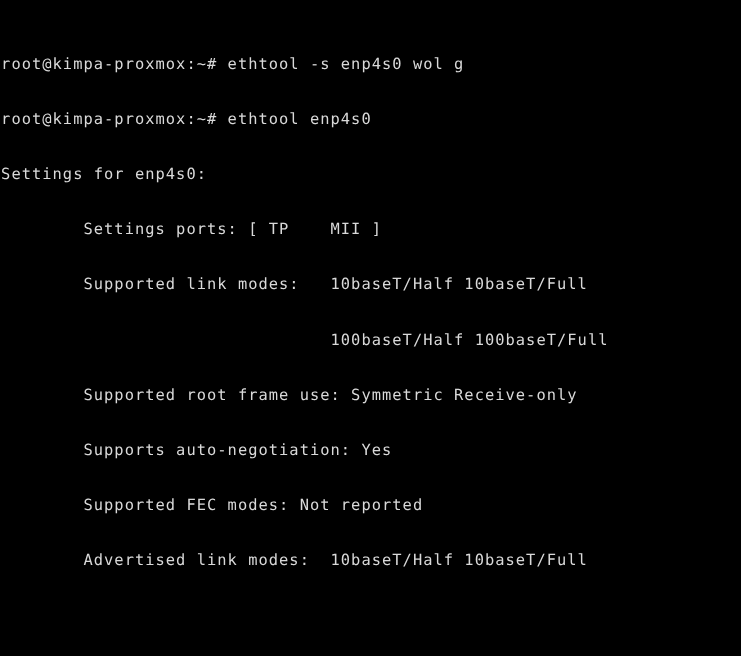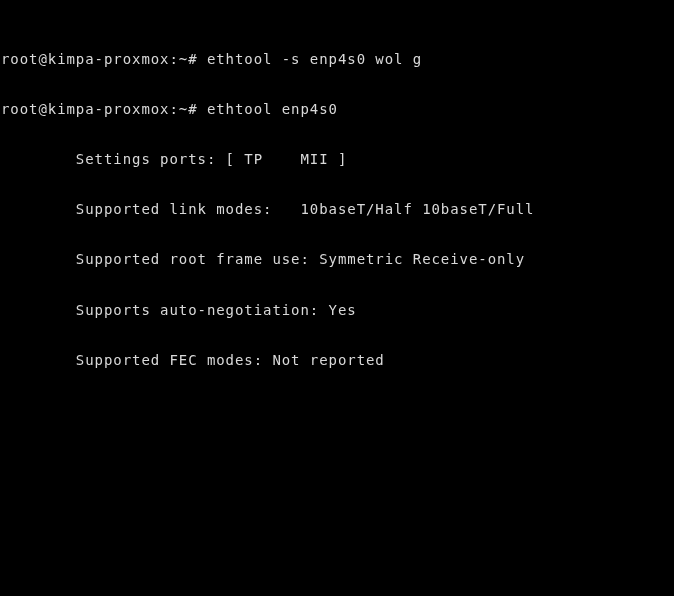--- a/index.html
+++ b/index.html
@@ -42,25 +42,28 @@
   }
 </style>
 </head>
 <body>
 
 <div id="terminal">
   <div class="screen">
 
     <span class="line">root@kimpa-proxmox:~# ethtool -s enp4s0 wol g</span>
     <span class="line">root@kimpa-proxmox:~# ethtool enp4s0</span>
+    <span class="line">Settings for enp4s0:</span>
     <span class="line">        Settings ports: [ TP    MII ]</span>
     <span class="line">        Supported link modes:   10baseT/Half 10baseT/Full</span>
+    <span class="line">                                100baseT/Half 100baseT/Full</span>
     <span class="line">        Supported root frame use: Symmetric Receive-only</span>
     <span class="line">        Supports auto-negotiation: Yes</span>
     <span class="line">        Supported FEC modes: Not reported</span>
+    <span class="line">        Advertised link modes:  10baseT/Half 10baseT/Full</span>
     
     
     
     
     
     
     
     
     
     

